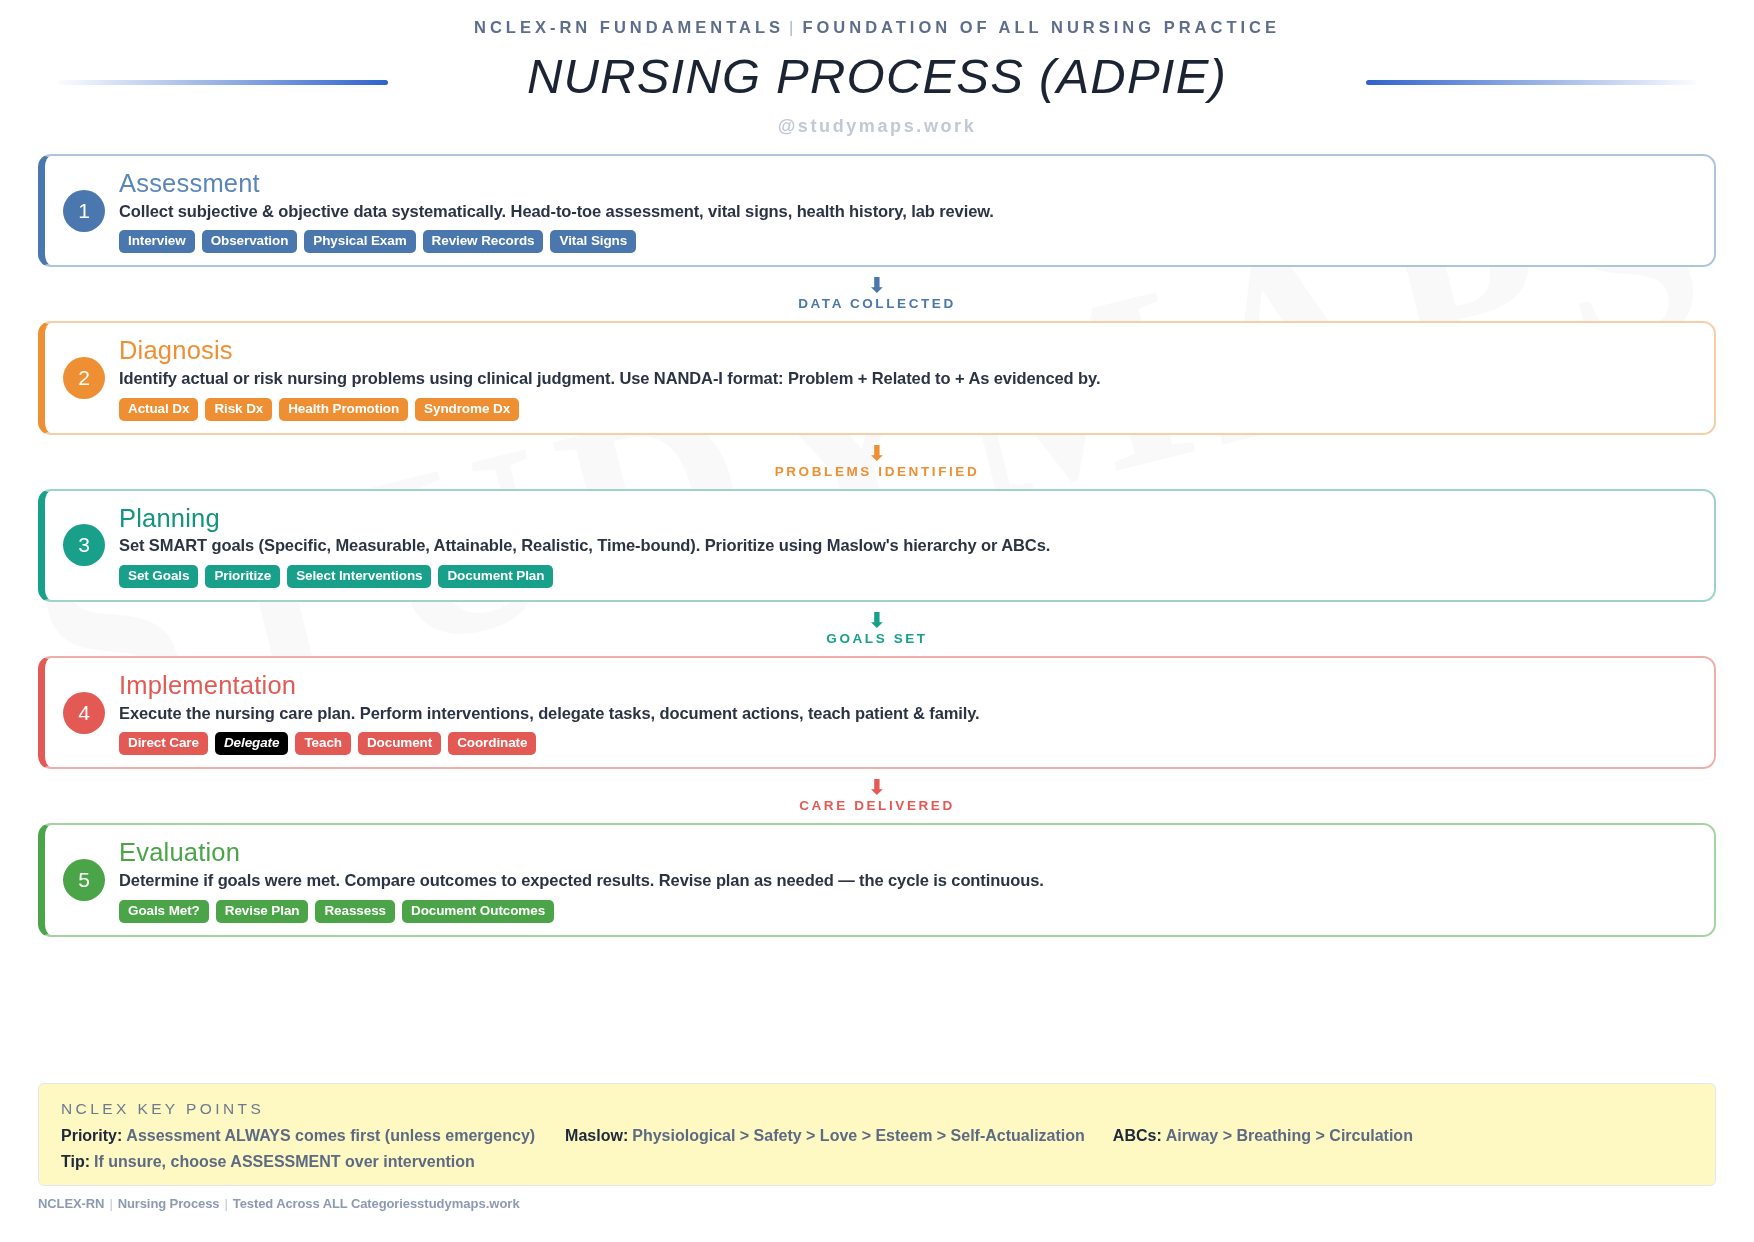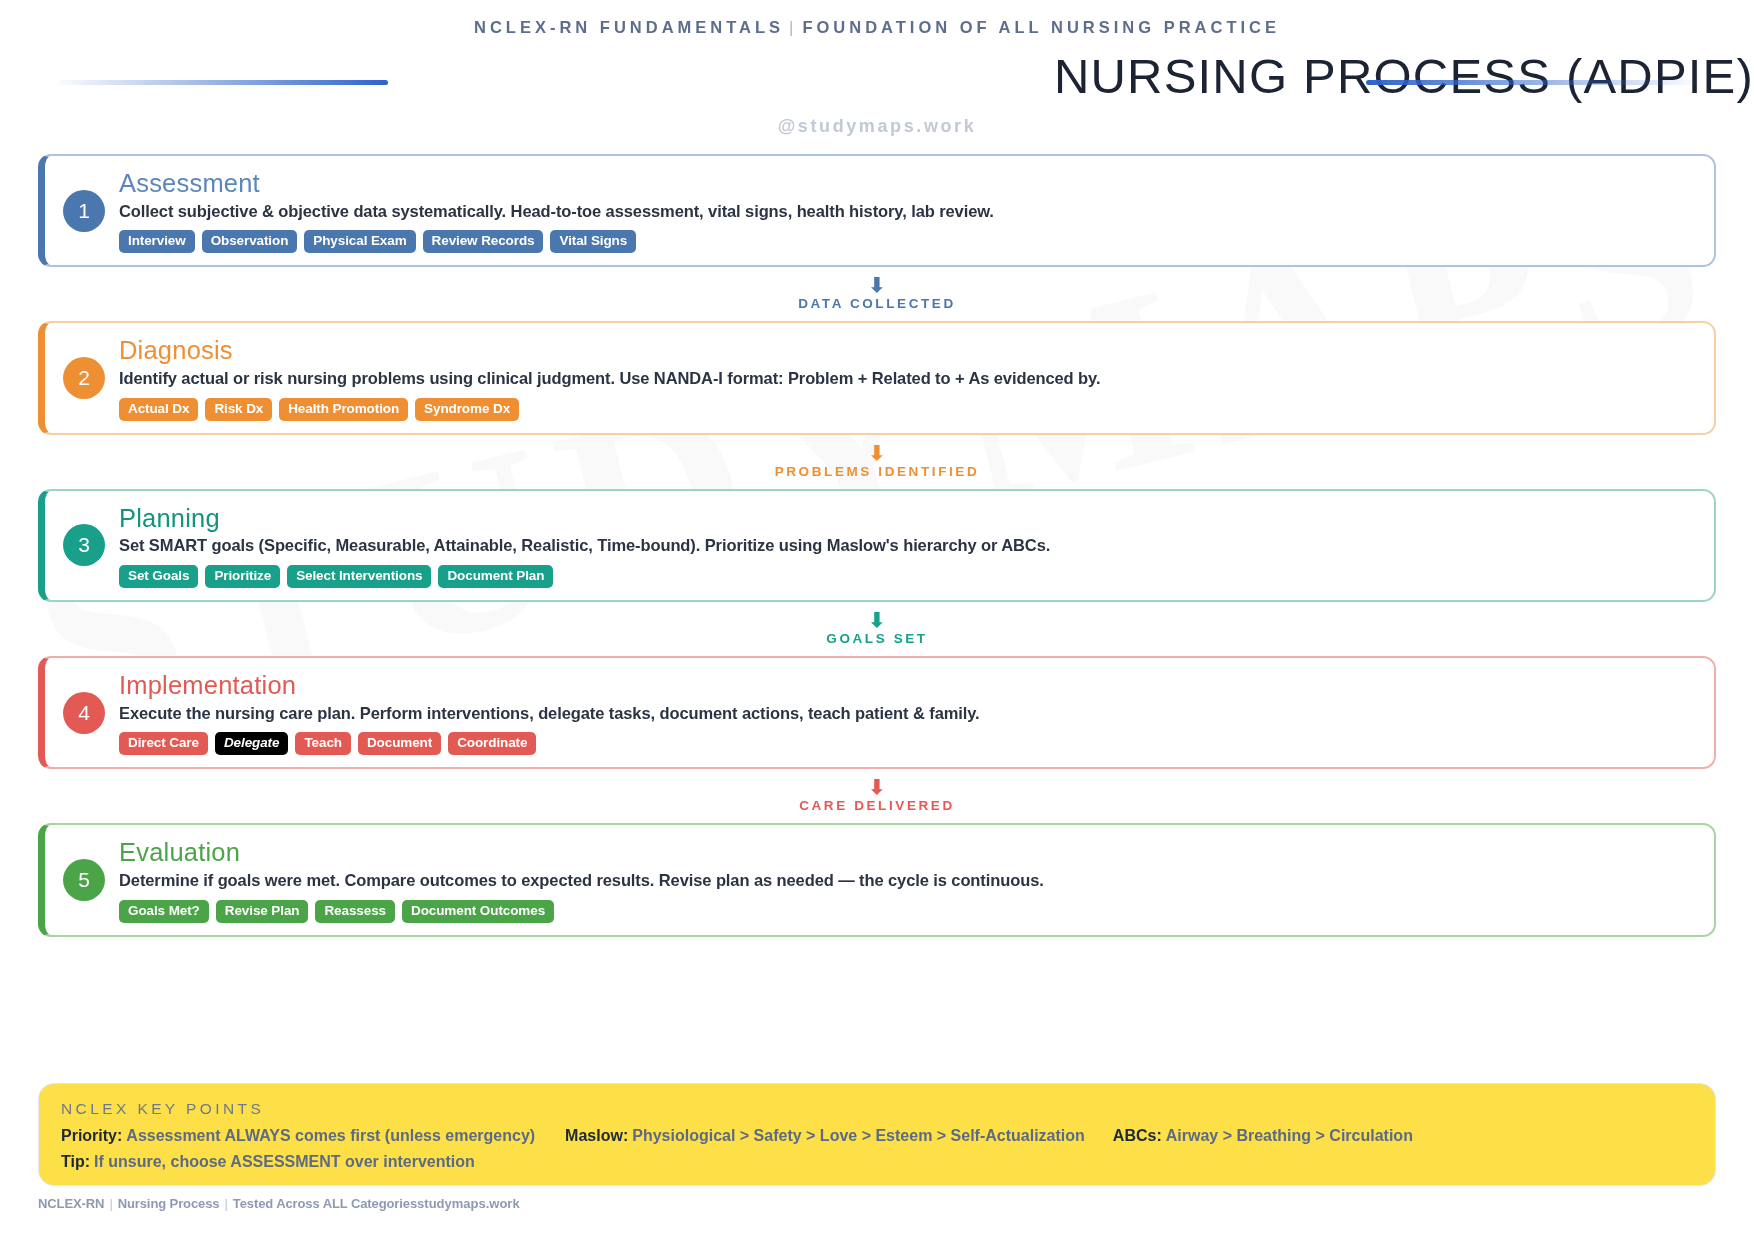--- a/index.html
+++ b/index.html
@@ -40,21 +40,21 @@
     font-weight: 700;
     letter-spacing: 4.0px;
     color: #5d6e8c;
     white-space: nowrap;
   }
   .kicker .divider { color: #aab6ca; font-weight: 400; padding: 0 5px; }
   .title-row {
     position: relative;
     margin-top: 9px;
     height: 60px;
-    display: flex; align-items: center; justify-content: flex-end;
+    display: flex; align-items: center; justify-content: center; font-style: italic;
   }
   .title {
     font-size: 49px;
     font-weight: 400;
     letter-spacing: 1.2px;
     color: #1c2433;
     white-space: nowrap;
     font-family: "Liberation Sans Narrow", "Liberation Sans", sans-serif;
   }
   .rule {
@@ -144,22 +144,22 @@
     letter-spacing: 2.6px;
     white-space: nowrap;
   }
 
   
   .keypoints {
     position: absolute;
     left: 38px; right: 38px;
     top: 1083px;
     border: 1px solid #e2e6ee;
-    border-radius: 16px;
-    background: #fde047;
+    border-radius: 6px;
+    background: #fef9c3;
     padding: 16px 22px 14px 22px;
   }
   .kp-heading {
     font-size: 15.5px;
     font-weight: 400;
     letter-spacing: 3.4px;
     color: #6d798e;
     margin-bottom: 9px;
   }
   .kp-row { display: flex; align-items: baseline; }

